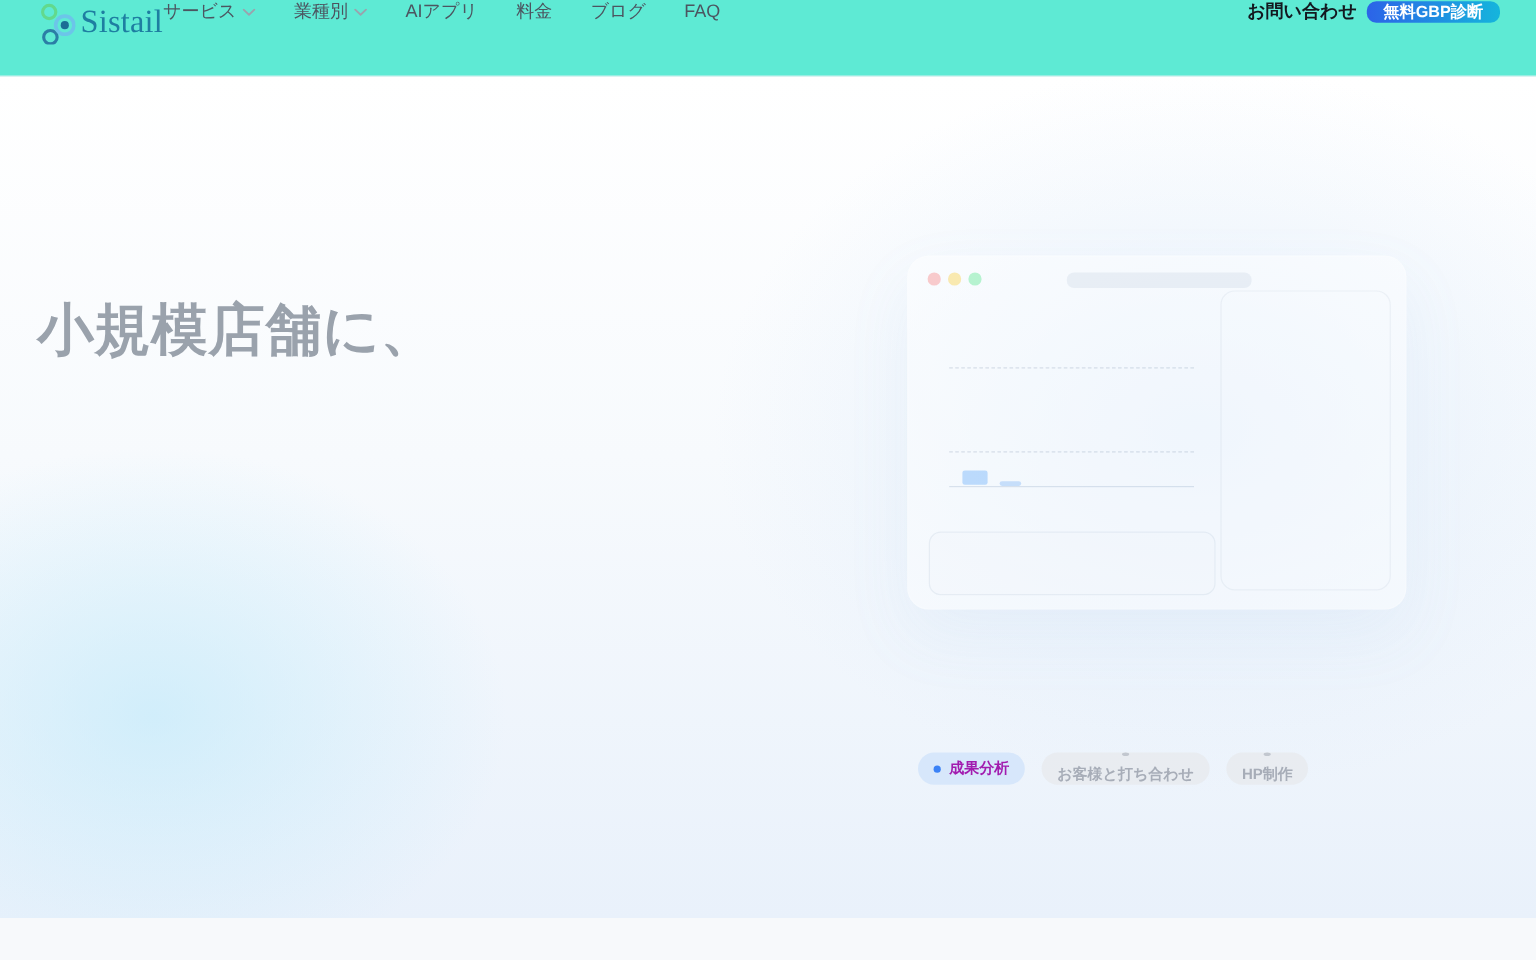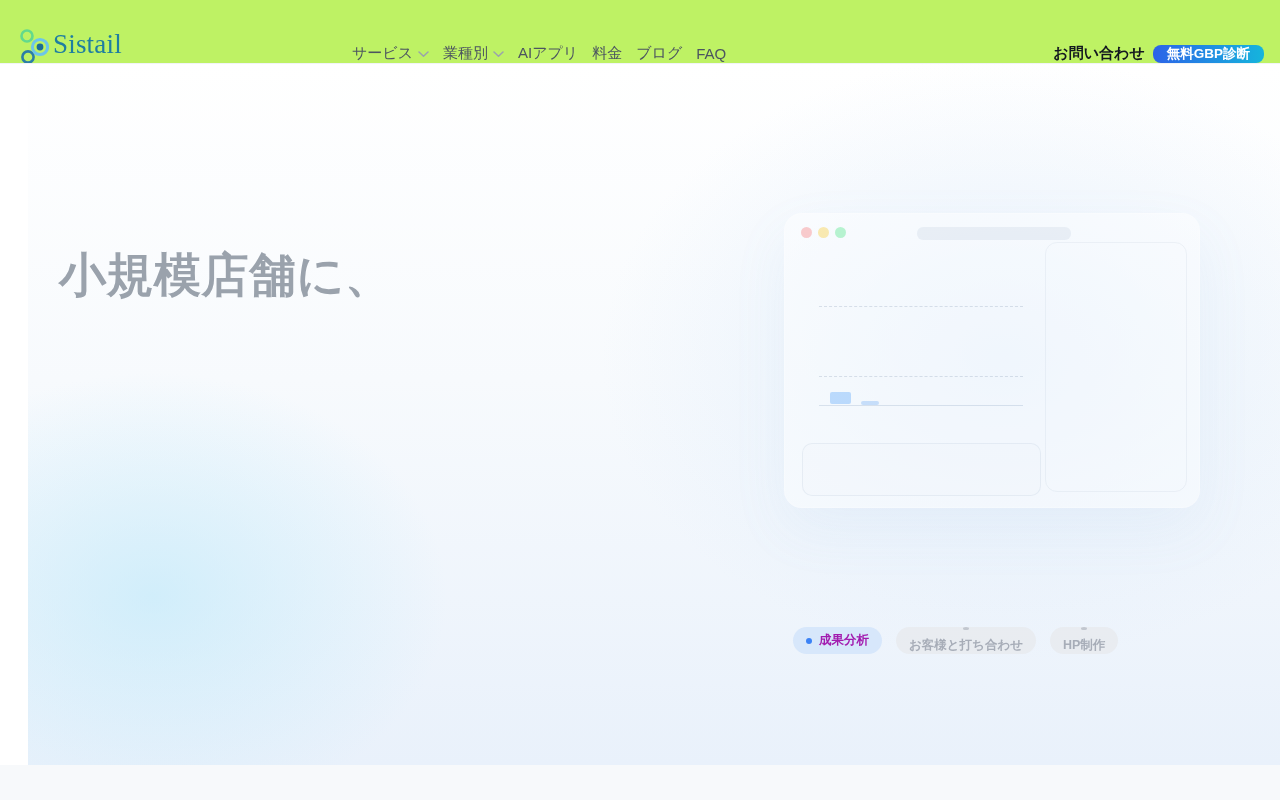--- a/index.html
+++ b/index.html
@@ -6,45 +6,44 @@
   html, body { width: 1280px; height: 800px; overflow: hidden; }
   body {
     font-family: "Liberation Sans", "DejaVu Sans", sans-serif;
     background: #ffffff;
     color: #1f2937;
   }
 
   
   .site-header {
     height: 64px;
-    background: #bef264;
+    background: #5eead4;
     border-bottom: 1px solid #f1f4f7;
     display: flex;
-    align-items: flex-end;
-    padding: 0 16px;
+    align-items: flex-start;
+    padding: 0 30px;
     position: relative;
     z-index: 5;
   }
   .brand {
     display: flex;
     align-items: center;
     gap: 4px;
     cursor: pointer;
   }
   .brand-name {
     font-family: "Liberation Serif", "DejaVu Serif", serif;
     font-size: 27px;
     color: #1e7ea1;
     letter-spacing: 0.2px;
   }
   .main-nav {
     display: flex;
     align-items: center;
-    gap: 14px;
-    margin-left: 230px;
+    gap: 32px;
   }
   .nav-item {
     display: inline-flex;
     align-items: center;
     gap: 5px;
     font-size: 15px;
     color: #4c5560;
     text-decoration: none;
     cursor: pointer;
     white-space: nowrap;
@@ -80,21 +79,20 @@
 
   
   .hero {
     position: relative;
     height: 701px;
     overflow: hidden;
     background:
       radial-gradient(420px 320px at 10% 76%, rgba(189,233,250,0.60), rgba(189,233,250,0) 70%),
       radial-gradient(560px 420px at 78% 42%, rgba(214,231,250,0.55), rgba(214,231,250,0) 72%),
       linear-gradient(180deg, #ffffff 0%, #f7fafd 45%, #e9f1fb 100%);
-    margin-left: 28px;
   }
   .hero-heading {
     position: absolute;
     left: 31px;
     top: 183px;
     font-size: 47px;
     line-height: 1.2;
     font-weight: 700;
     color: #9aa2ac;
     letter-spacing: 0.5px;

